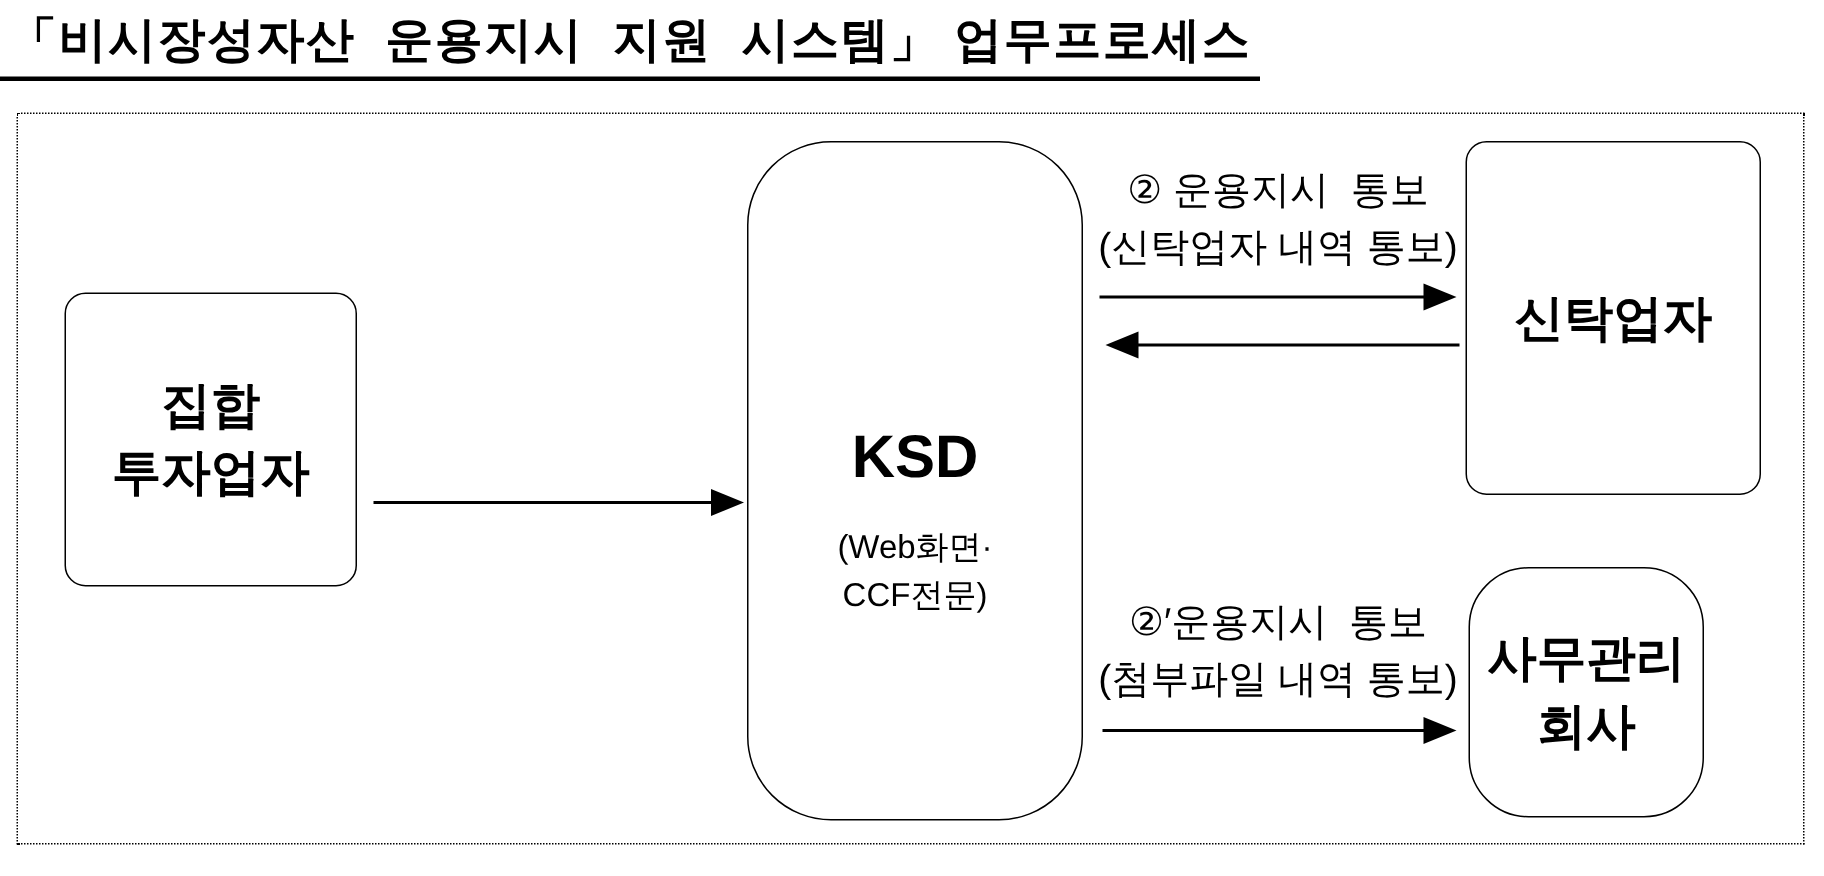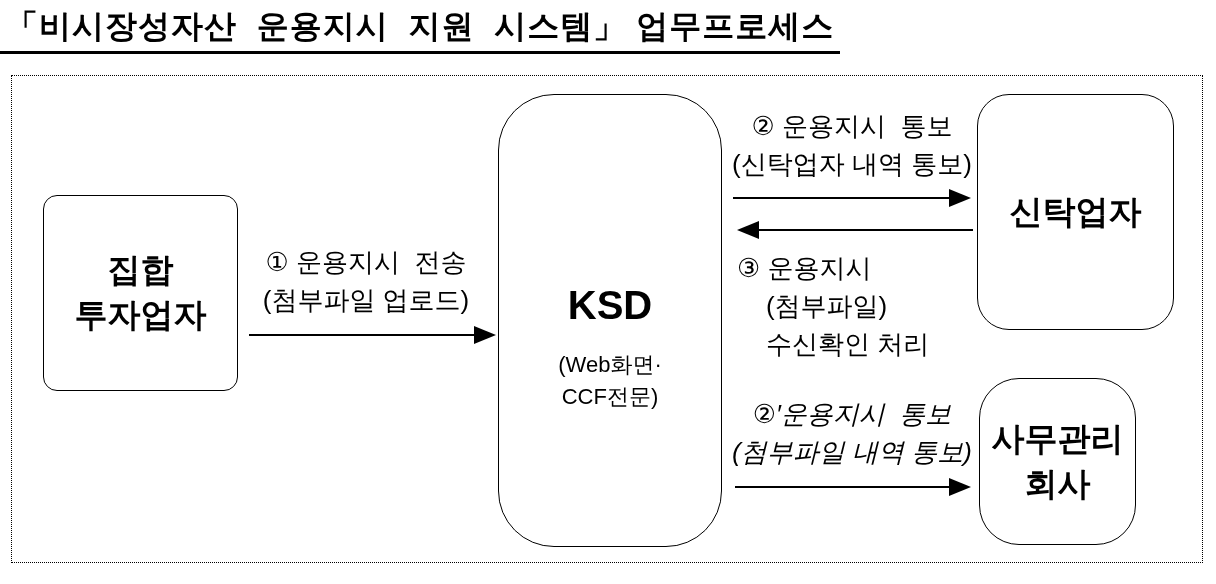--- a/index.html
+++ b/index.html
@@ -53,21 +53,21 @@
   }
   .node-label {
     font-size: 33px;
     font-weight: bold;
     line-height: 1.35;
     white-space: pre-line;
   }
   .node-collective { left: 43px;  top: 195px; width: 195px; height: 196px; border-radius: 14px; }
   .node-ksd        { left: 498px; top: 94px;  width: 224px; height: 453px; border-radius: 56px;
                      flex-direction: column; padding-top: 54px; }
-  .node-trust      { left: 977px; top: 94px;  width: 197px; height: 236px; border-radius: 32px; }
+  .node-trust      { left: 977px; top: 94px;  width: 197px; height: 236px; border-radius: 14px; }
   .node-admin      { left: 979px; top: 378px; width: 157px; height: 167px; border-radius: 40px; }
   .ksd-name {
     font-size: 40px;
     font-weight: bold;
     line-height: 1.1;
   }
   .ksd-sub {
     margin-top: 22px;
     font-size: 22px;
     font-weight: normal;
@@ -78,21 +78,21 @@
     position: absolute;
     font-size: 26px;
     line-height: 1.47;
     white-space: pre-wrap;
     color: #000;
   }
   .flow-label.centered { text-align: center; }
   .label-1 { left: 232px; top: 243px; width: 268px; }
   .label-2 { left: 726px; top: 107px; width: 252px; }
   .label-3 { left: 737px; top: 249px; width: 245px; text-align: left; }
-  .label-4 { left: 726px; top: 395px; width: 252px; font-style: italic; }
+  .label-4 { left: 726px; top: 395px; width: 252px; }
   .arrow-layer {
     position: absolute;
     left: 0;
     top: 0;
     width: 1216px;
     height: 584px;
     pointer-events: none;
   }
 </style>
 </head>
@@ -119,27 +119,22 @@
 
   <div class="node node-trust">
     <span class="node-label">신탁업자</span>
   </div>
 
   <div class="node node-admin">
     <span class="node-label">사무관리
 회사</span>
   </div>
 
-  <div class="flow-label centered label-1">① 운용지시  전송
-(첨부파일 업로드)</div>
   <div class="flow-label centered label-2">② 운용지시  통보
 (신탁업자 내역 통보)</div>
-  <div class="flow-label label-3">③ 운용지시
-    (첨부파일)
-    수신확인 처리</div>
   <div class="flow-label centered label-4">②′운용지시  통보
 (첨부파일 내역 통보)</div>
 
   <svg class="arrow-layer" viewBox="0 0 1216 584" xmlns="http://www.w3.org/2000/svg">
 
     <g>
       <line x1="249" y1="335" x2="478" y2="335" stroke="#000" stroke-width="2"></line>
       <polygon points="496,335 474,326 474,344" fill="#000"></polygon>
     </g>
 

